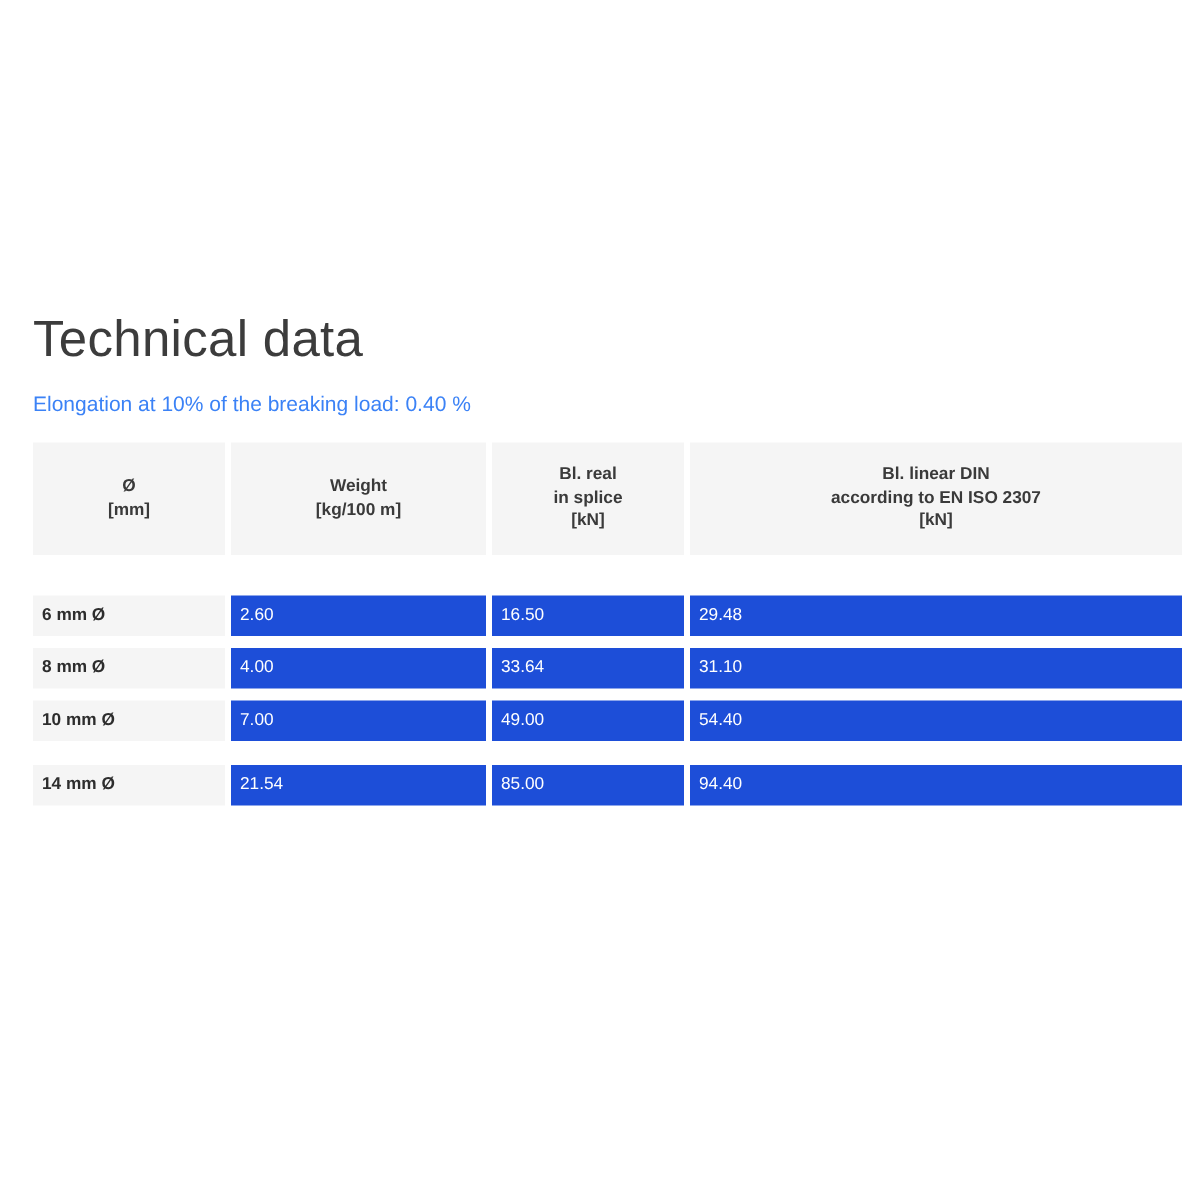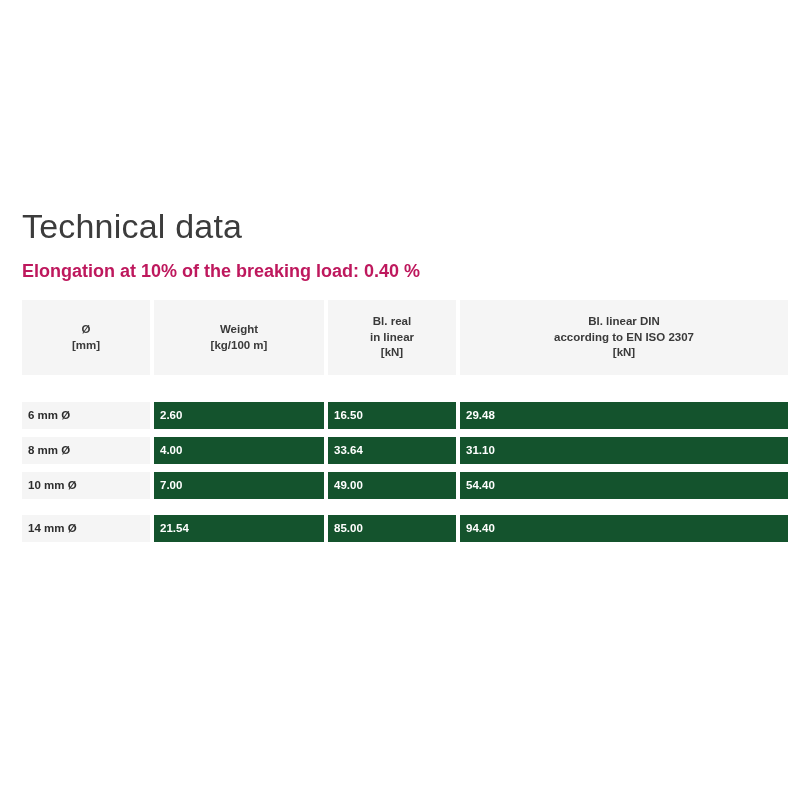--- a/index.html
+++ b/index.html
@@ -28,23 +28,23 @@
   }
   .page-title {
     font-size: 34px;
     font-weight: 300;
     color: #3c3c3c;
     letter-spacing: 0.2px;
     margin: 0 0 16px 0;
     line-height: 1.1;
   }
   .subtitle {
-    font-size: 18px;
-    font-weight: 700;
-    color: #be185d;
+    font-size: 14px;
+    font-weight: 400;
+    color: #3b82f6;
     margin: 0 0 18px 0;
   }
   table.tech {
     border-collapse: separate;
     border-spacing: 4px 0;
     width: 766px;
     margin-left: -4px;
     table-layout: fixed;
   }
   table.tech th {
@@ -71,23 +71,23 @@
     height: 8px;
     padding: 0;
     background: transparent;
   }
   td.label-cell {
     background: #f5f5f5;
     color: #2d2d2d;
     font-weight: bold;
   }
   td.value-cell {
-    background: #14532d;
+    background: #1d4ed8;
     color: #ffffff;
-    font-weight: bold;
+    font-weight: normal;
   }
   .col-d   { width: 128px; }
   .col-w   { width: 170px; }
   .col-br  { width: 128px; }
   .col-bl  { width: 328px; }
   .gap-row td { height: 18px; padding: 0; background: transparent; }
 </style>
 </head>
 <body>
 
@@ -110,21 +110,21 @@
           <th>
             <div>Ø</div>
             <div>[mm]</div>
           </th>
           <th>
             <div>Weight</div>
             <div>[kg/100 m]</div>
           </th>
           <th>
             <div>Bl. real</div>
-            <div>in linear</div>
+            <div>in splice</div>
             <div>[kN]</div>
           </th>
           <th>
             <div>Bl. linear DIN</div>
             <div>according to EN ISO 2307</div>
             <div>[kN]</div>
           </th>
         </tr>
       </thead>
       <tbody>

